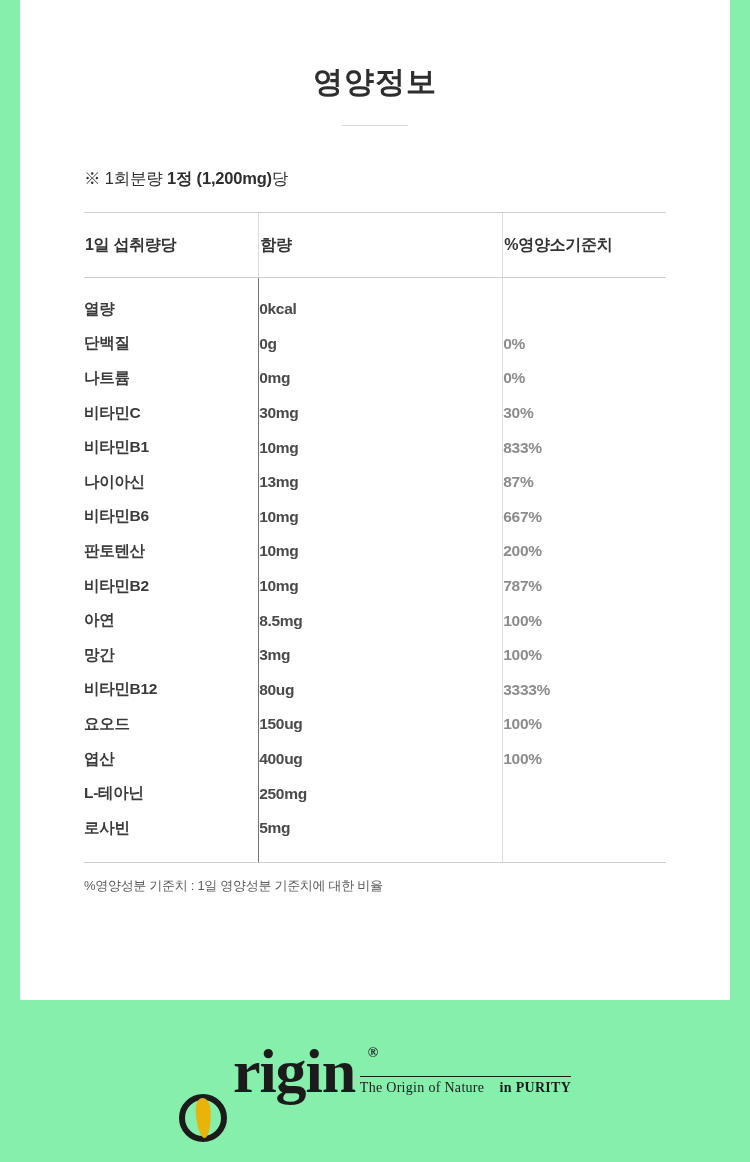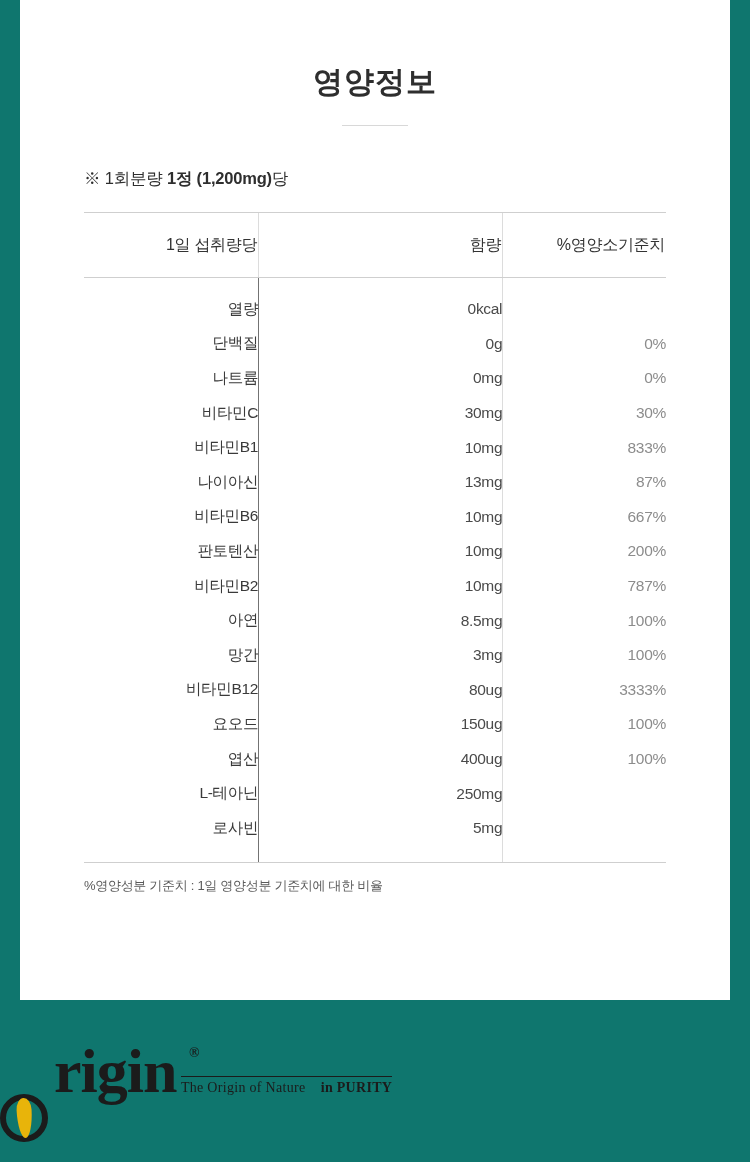--- a/index.html
+++ b/index.html
@@ -11,21 +11,21 @@
     height: 1162px;
     background: #f2f2f2;
     font-family: "Liberation Sans", sans-serif;
     color: #3a3a3a;
     overflow: hidden;
   }
   .page {
     position: relative;
     width: 750px;
     height: 1162px;
-    background: #0f766e;
+    background: #86efac;
   }
   .card {
     position: absolute;
     left: 20px;
     top: 0;
     width: 710px;
     height: 1000px;
     background: #ffffff;
   }
   .title {
@@ -56,22 +56,22 @@
     border-top: 1px solid #cfcfcf;
     border-bottom: 1px solid #cfcfcf;
   }
   table.nutri {
     width: 100%;
     border-collapse: collapse;
     table-layout: fixed;
   }
   table.nutri th,
   table.nutri td {
-    font-weight: normal;
-    text-align: right;
+    font-weight: bold;
+    text-align: left;
     font-size: 15.5px;
     color: #4a4a4a;
     letter-spacing: -0.3px;
   }
   table.nutri thead th {
     height: 62px;
     border-bottom: 1px solid #cfcfcf;
     font-size: 16px;
     color: #333;
   }
@@ -103,21 +103,21 @@
     margin: 14px 64px 0 64px;
     font-size: 13px;
     color: #5a5a5a;
     letter-spacing: -0.3px;
   }
   .logo-area {
     position: absolute;
     left: 0;
     top: 1040px;
     width: 750px;
-    text-align: left;
+    text-align: center;
   }
   .logo-row {
     display: inline-block;
     position: relative;
   }
   .logo-main {
     font-family: "Liberation Serif", serif;
     font-size: 62px;
     font-weight: bold;
     color: #1b1b1b;

